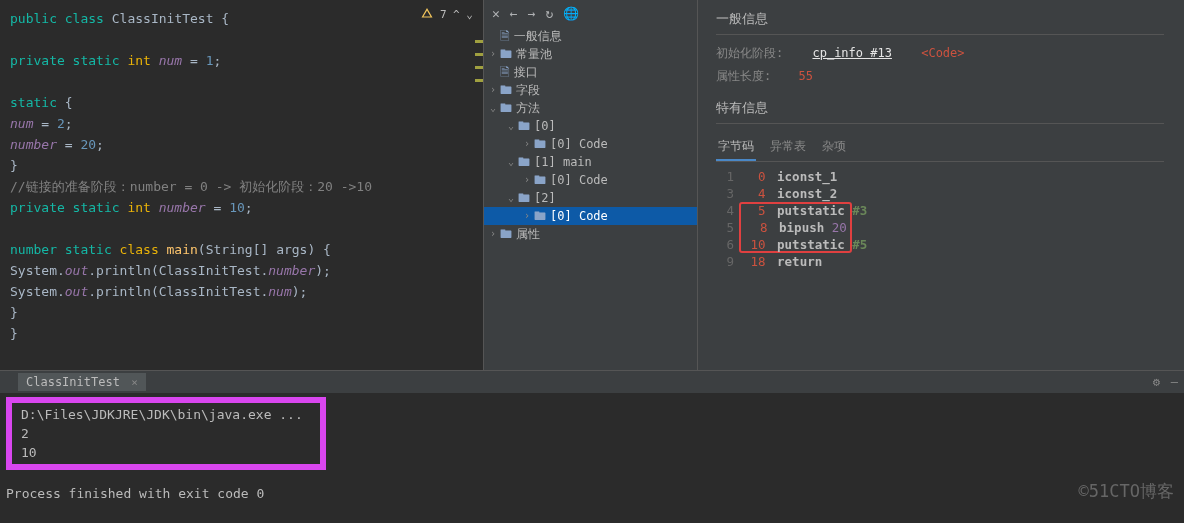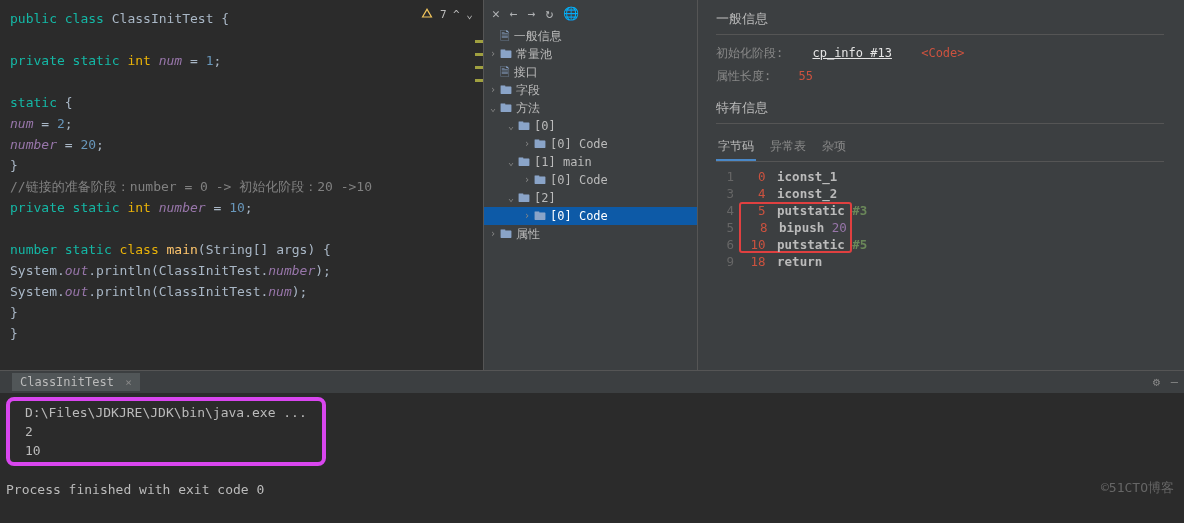--- a/index.html
+++ b/index.html
@@ -38,28 +38,28 @@
 .tabs div.active { color:#bbb; border-bottom:2px solid #4a88c7; }
 .bytecode { font-size:12.5px; line-height:17px; }
 .bytecode .ln { display:inline-block; width:18px; text-align:right; color:#666; }
 .bytecode .off { color:#cc523f; display:inline-block; width:24px; text-align:right; margin-right:4px; }
 .bytecode .op { color:#bbb; font-weight:bold; }
 .bytecode .ref { color:#6a8759; font-weight:bold; }
 .bytecode .arg { color:#9876aa; }
 .bytecode .desc { color:#666; }
 .hl-box { border:2px solid #e04040; border-radius:3px; padding:16px 3px; margin-left:-3px; }
 .bottom { height:153px; background:#2b2b2b; border-top:1px solid #555; }
-.tabbar { display:flex; align-items:center; height:22px; background:#3c3f41; font-size:12px; padding-left:12px; position:relative; }
+.tabbar { display:flex; align-items:center; height:22px; background:#3c3f41; font-size:12px; padding-left:18px; position:relative; }
 .tabbar .tab { background:#515658; padding:2px 8px; color:#bbb; border-radius:0; }
 .tabbar .tab .x { color:#888; margin-left:4px; font-size:11px; }
 .tabbar .gear { position:absolute; right:24px; color:#888; }
 .tabbar .min { position:absolute; right:6px; color:#888; }
 .console { padding:4px 6px; font-family:"Consolas",monospace; font-size:13px; line-height:19px; color:#bbb; position:relative; }
-.console .outbox { border:4px solid #d946ef; border-radius:8px; padding:2px 15px; display:inline-block; min-width:320px; }
-.watermark { position:absolute; right:10px; bottom:6px; color:#666; font-size:13px; }
+.console .outbox { border:6px solid #d946ef; border-radius:0; padding:2px 9px; display:inline-block; min-width:320px; }
+.watermark { position:absolute; right:10px; bottom:6px; color:#666; font-size:17px; }
 svg.ic { width:12px; height:12px; }
 </style>
 </head>
 <body>
 
 <div class="top">
 
   <div class="editor">
     <div class="badge">
       <svg class="ic" viewBox="0 0 24 24">

